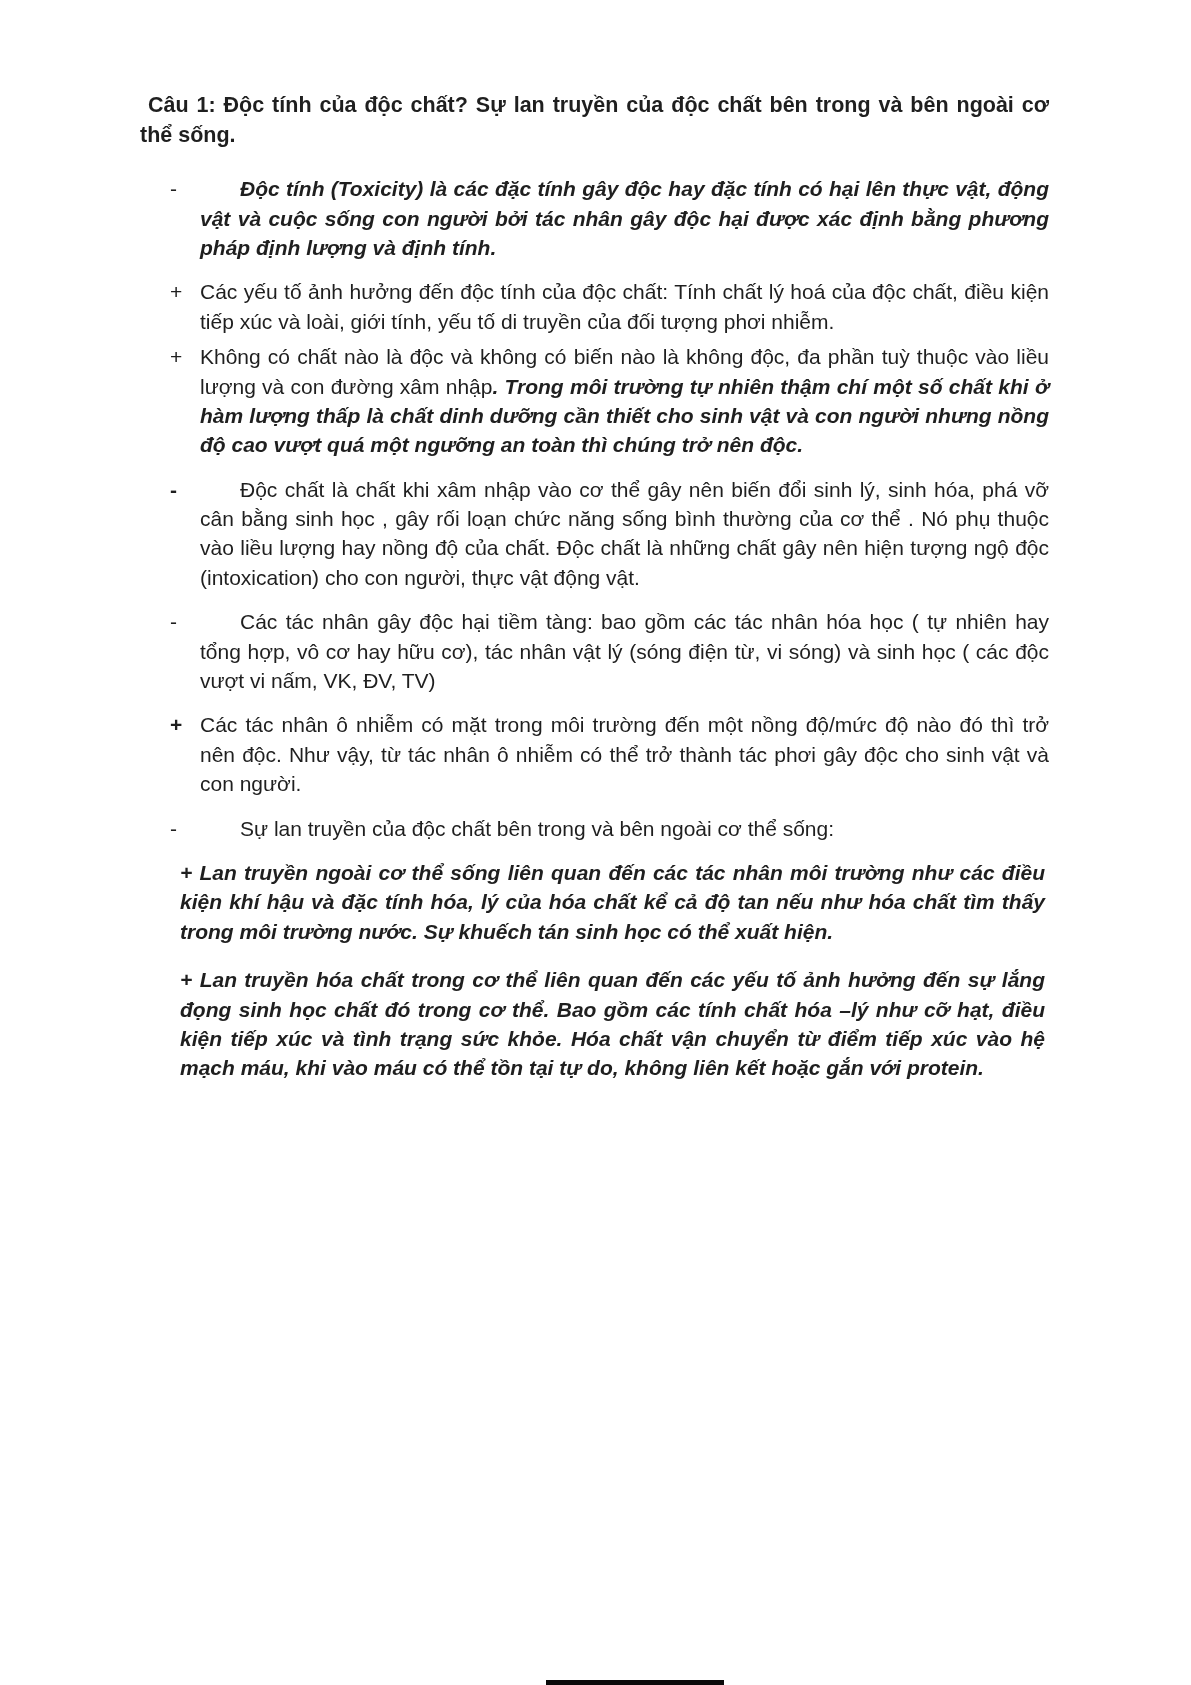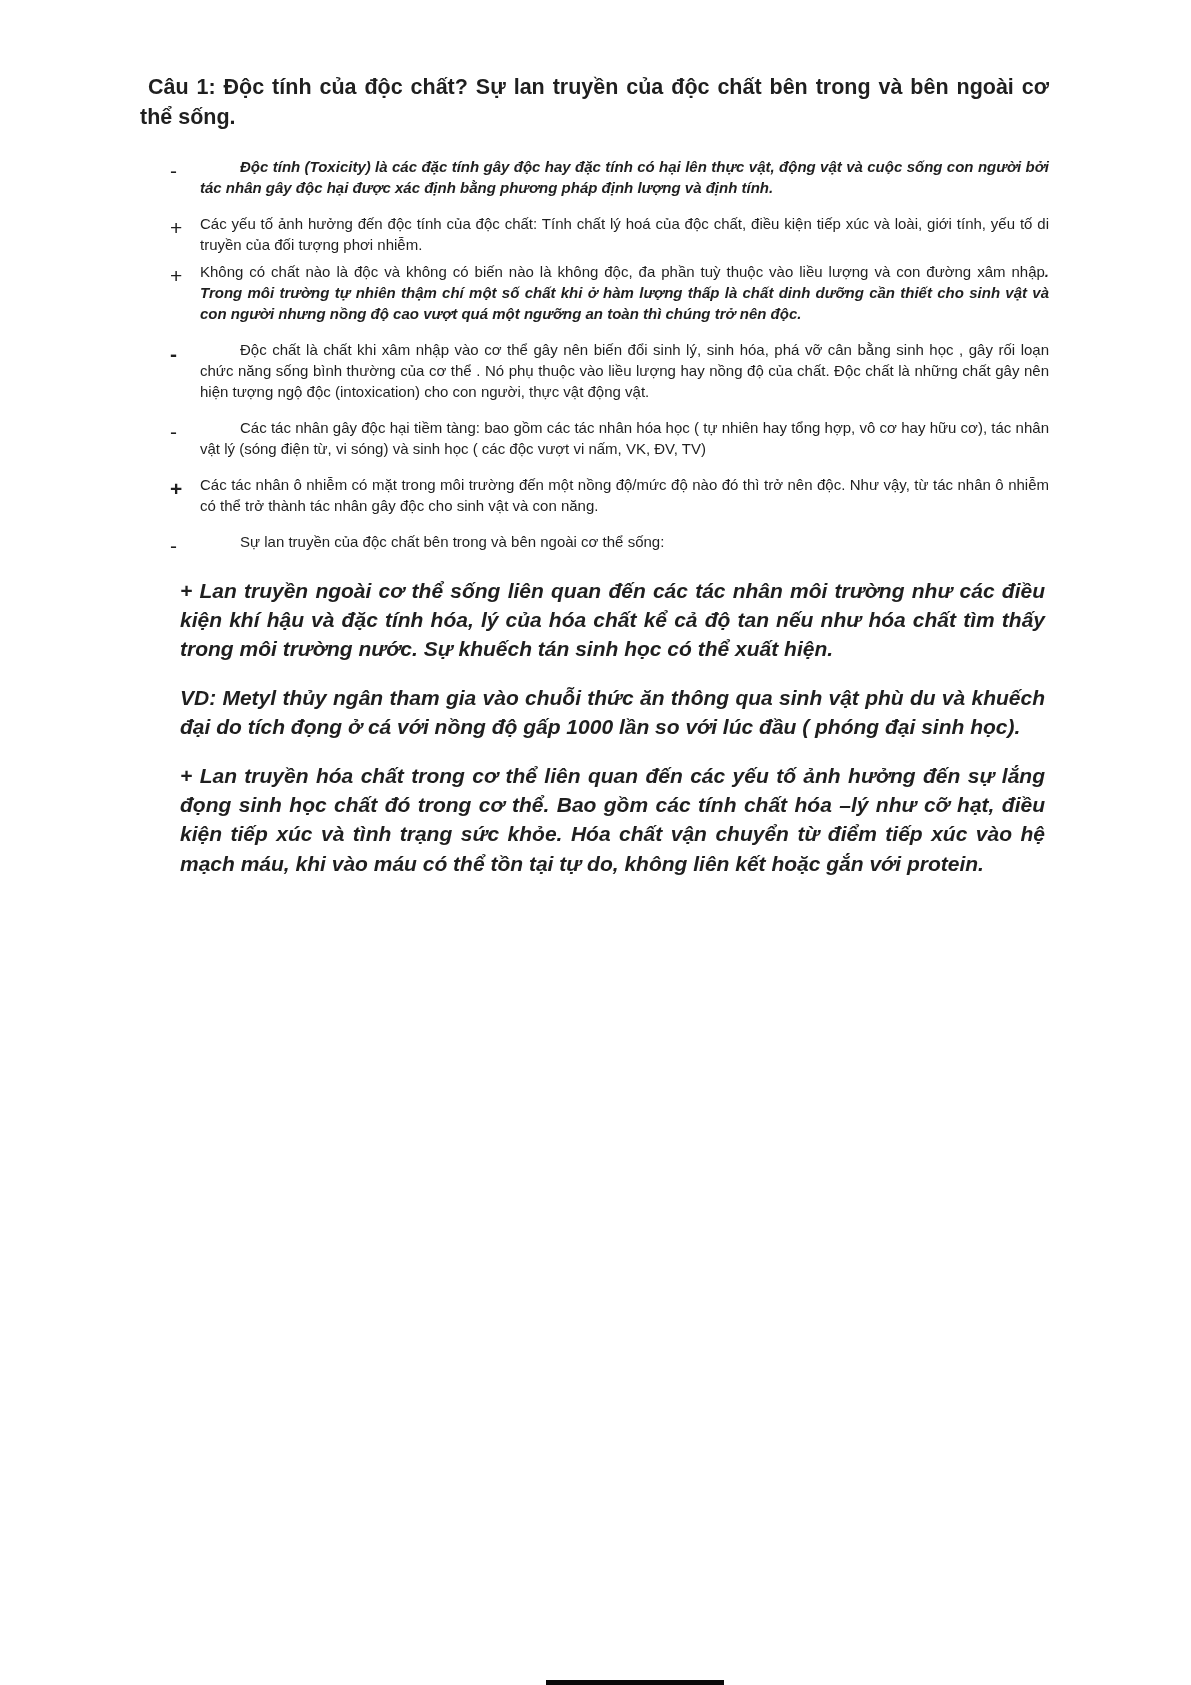--- a/index.html
+++ b/index.html
@@ -15,21 +15,21 @@
     font-family: "Liberation Sans", "DejaVu Sans", sans-serif;
     color: #1f1f1f;
   }
   .page {
     position: absolute;
     top: 0;
     left: 0;
     width: 1191px;
     height: 1685px;
     box-sizing: border-box;
-    padding: 72px 142px 0 140px;
+    padding: 90px 142px 0 140px;
     background: #ffffff;
   }
   .title {
     font-size: 21.5px;
     line-height: 1.4;
     font-weight: bold;
     margin: 0 0 24px 0;
     text-align: justify;
     text-indent: 8px;
   }
@@ -43,21 +43,21 @@
   .marker {
     flex: 0 0 60px;
     box-sizing: border-box;
     padding-left: 30px;
     font-size: 21px;
     line-height: 1.4;
   }
   .text {
     flex: 1;
     margin: 0;
-    font-size: 15px;
+    font-size: 21px;
     line-height: 1.4;
     text-align: justify;
   }
   .para {
     margin: 0 4px 19px 0;
     padding-left: 40px;
     font-size: 21px;
     line-height: 1.4;
     text-align: justify;
   }
@@ -101,27 +101,26 @@
     <p class="text b fi">Độc chất là chất khi xâm nhập vào cơ thể gây nên biến đổi sinh lý, sinh hóa, phá vỡ cân bằng sinh học , gây rối loạn chức năng sống bình thường của cơ thể . Nó phụ thuộc vào liều lượng hay nồng độ của chất. Độc chất là những chất gây nên hiện tượng ngộ độc (intoxication) cho con người, thực vật động vật.</p>
   </div>
 
   <div class="item">
     <span class="marker">-</span>
     <p class="text fi">Các tác nhân gây độc hại tiềm tàng: bao gồm các tác nhân hóa học ( tự nhiên hay tổng hợp, vô cơ hay hữu cơ), tác nhân vật lý (sóng điện từ, vi sóng) và sinh học ( các độc vượt vi nấm, VK, ĐV, TV)</p>
   </div>
 
   <div class="item">
     <span class="marker b">+</span>
-    <p class="text b">Các tác nhân ô nhiễm có mặt trong môi trường đến một nồng độ/mức độ nào đó thì trở nên độc. Như vậy, từ tác nhân ô nhiễm có thể trở thành tác nhân gây độc cho sinh vật và con năng.</p>
+    <p class="text b">Các tác nhân ô nhiễm có mặt trong môi trường đến một nồng độ/mức độ nào đó thì trở nên độc. Như vậy, từ tác nhân ô nhiễm có thể trở thành tác phơi gây độc cho sinh vật và con người.</p>
   </div>
 
   <div class="item">
     <span class="marker">-</span>
     <p class="text b fi">Sự lan truyền của độc chất bên trong và bên ngoài cơ thể sống:</p>
   </div>
 
   <p class="para bi">+ Lan truyền ngoài cơ thể sống liên quan đến các tác nhân môi trường như các điều kiện khí hậu và đặc tính hóa, lý của hóa chất kể cả độ tan nếu như hóa chất tìm thấy trong môi trường nước. Sự khuếch tán sinh học có thể xuất hiện.</p>
-  <p class="para bi">VD: Metyl thủy ngân tham gia vào chuỗi thức ăn thông qua sinh vật phù du và khuếch đại do tích đọng ở cá với nồng độ gấp 1000 lần so với lúc đầu  ( phóng đại sinh học).</p>
   <p class="para bi">+ Lan truyền hóa chất trong cơ thể liên quan đến các yếu tố ảnh hưởng đến sự lắng đọng sinh học chất đó trong cơ thể. Bao gồm các tính chất hóa –lý như cỡ hạt, điều kiện tiếp xúc và tình trạng sức khỏe. Hóa chất vận chuyển từ điểm tiếp xúc vào hệ mạch máu, khi vào máu có thể tồn tại tự do, không liên kết hoặc gắn với protein.</p>
 
 </div>
 
 <div class="bottom-bar"></div>
 
 </body></html>

